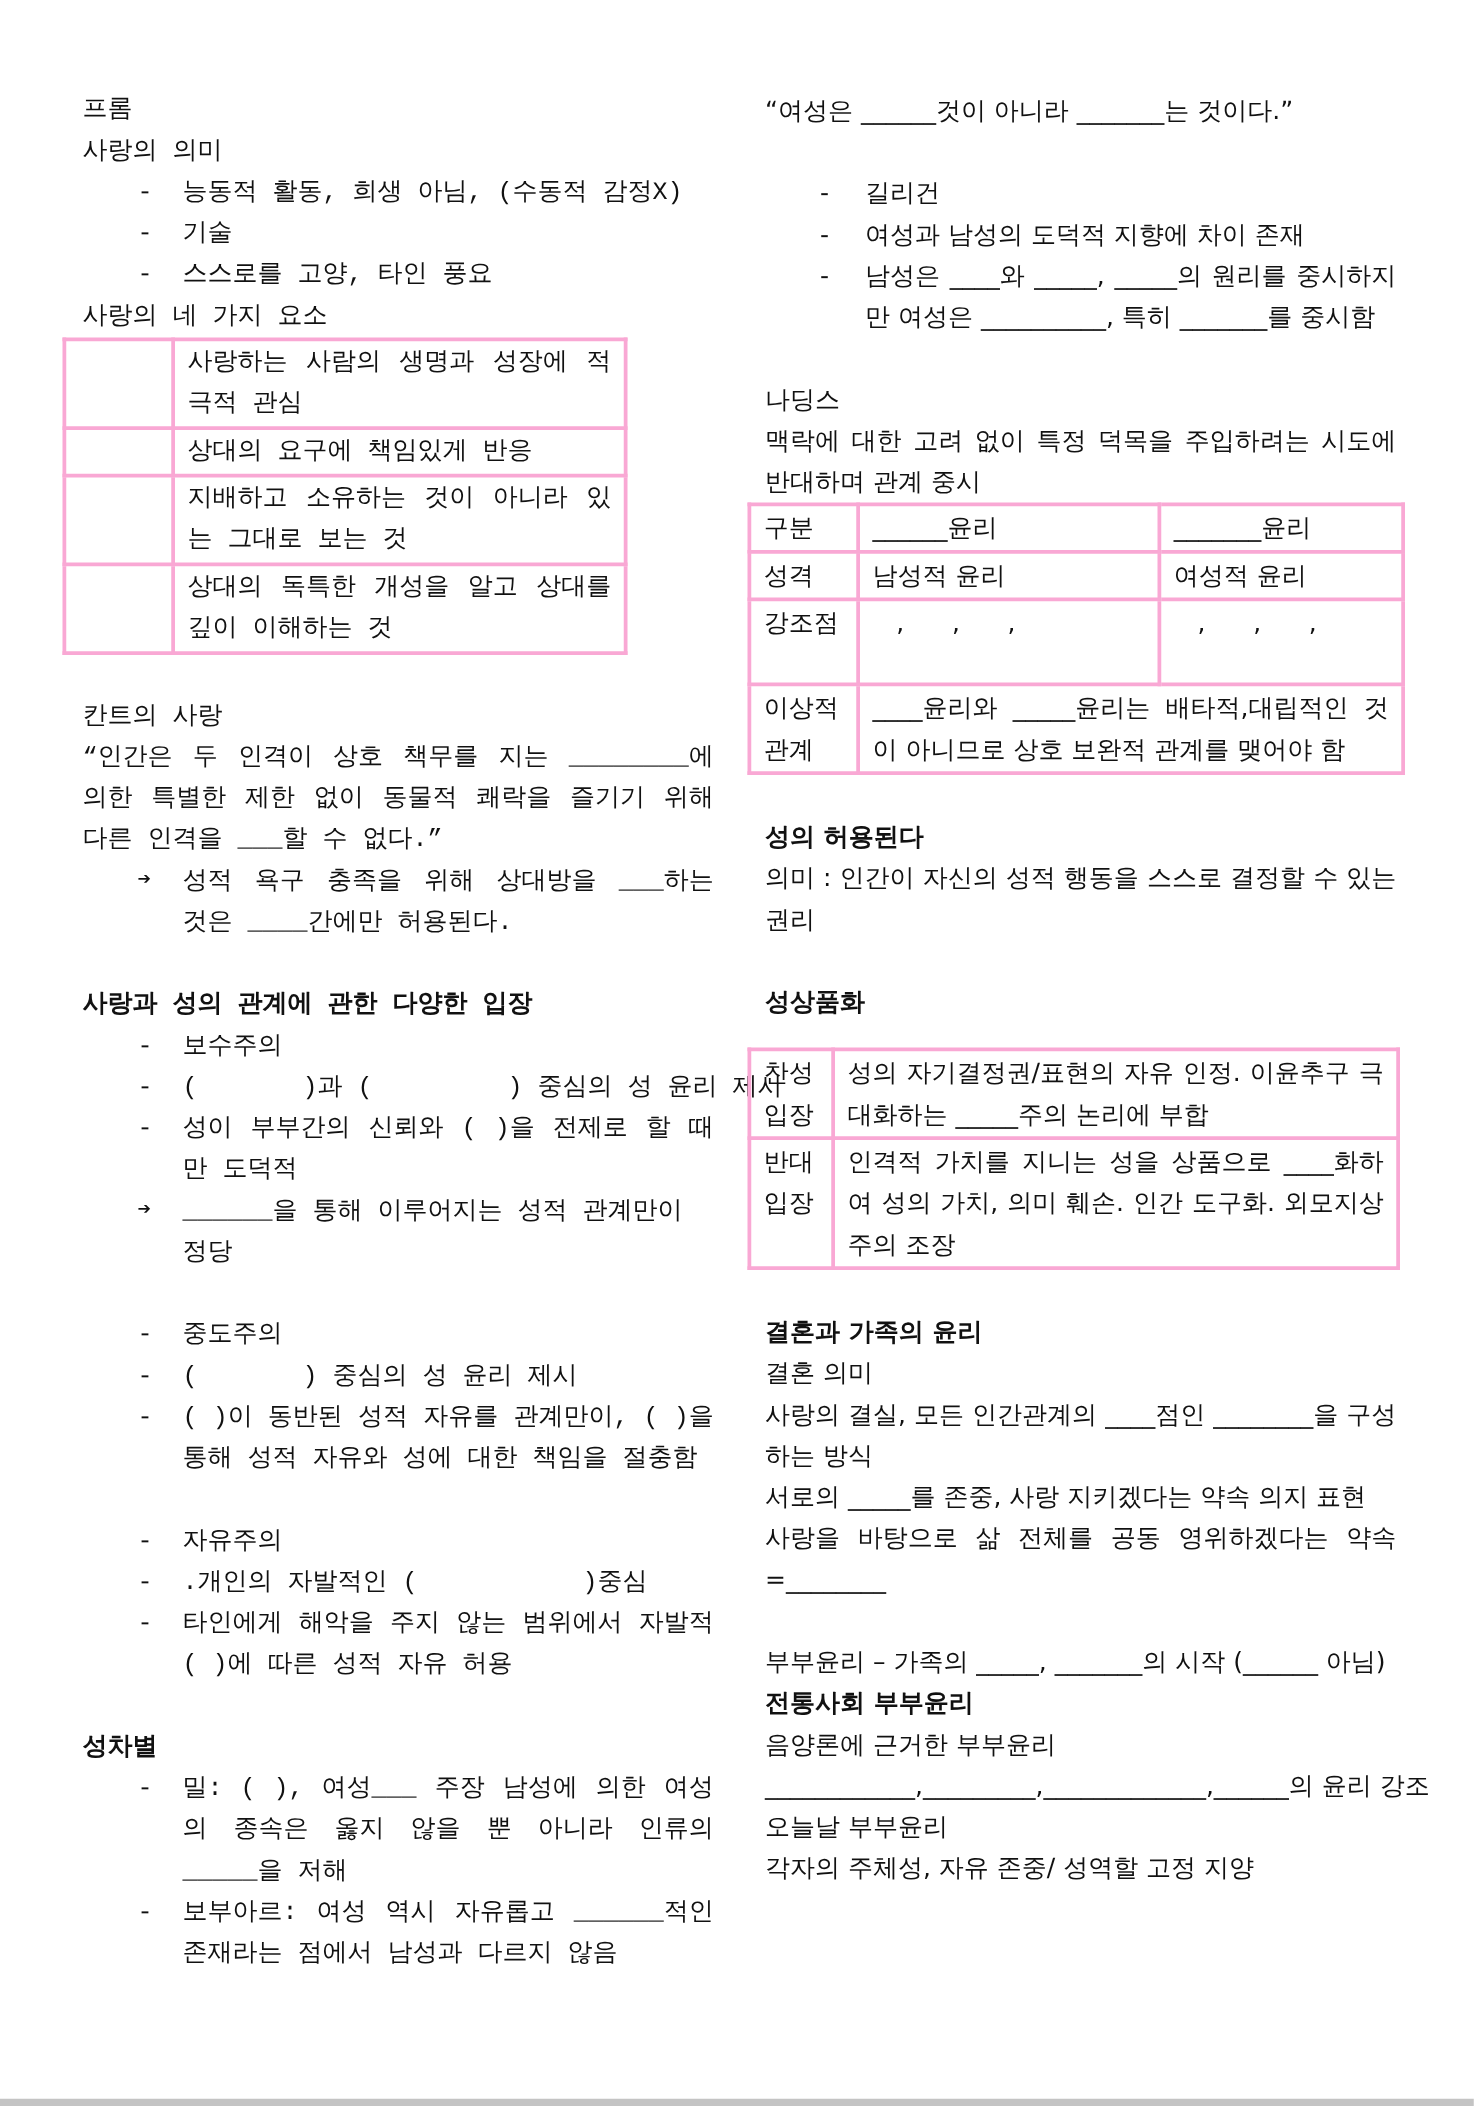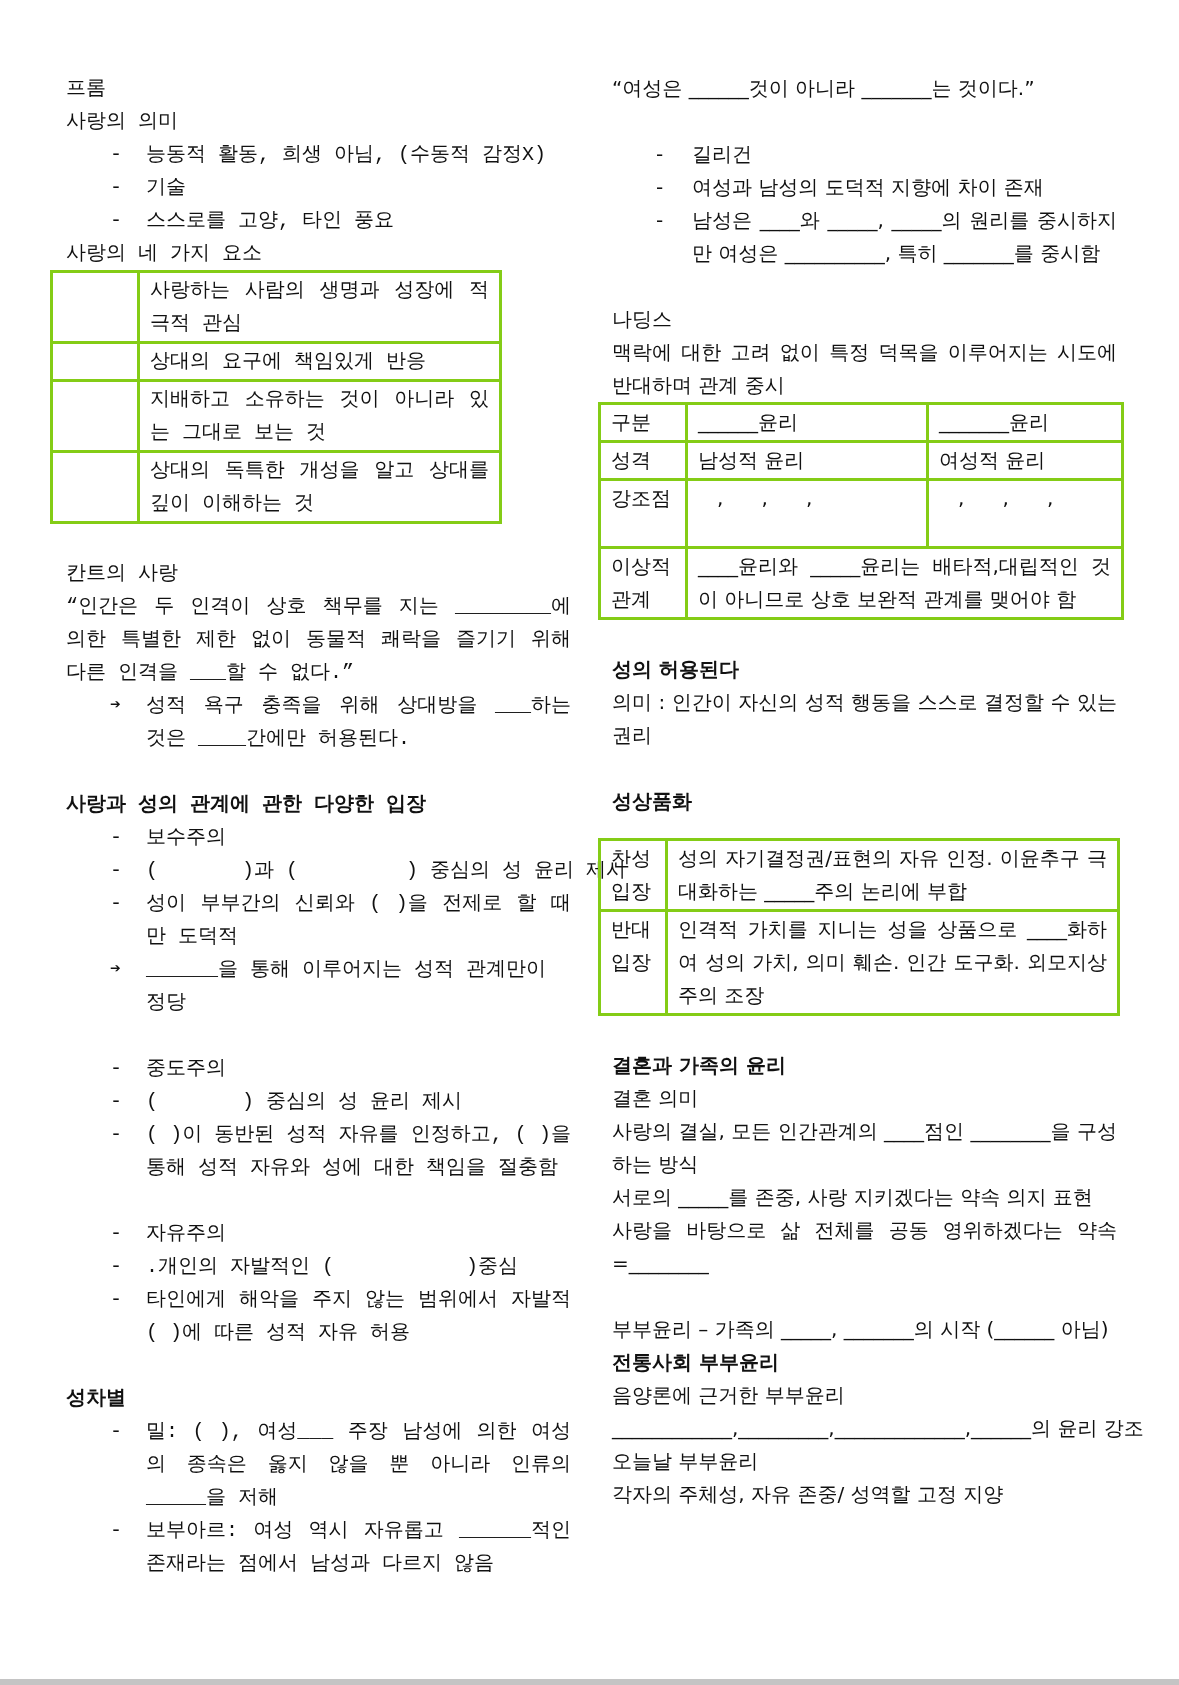--- a/index.html
+++ b/index.html
@@ -9,21 +9,21 @@
   .left { left:66px; width:505px;font-family:Liberation Mono, monospace; }
   .right { left:612px; width:505px; }
   .line { line-height:33px; white-space:nowrap; }
   .wrap { white-space:normal; line-height:33px; text-align:justify; }
   .bold { font-weight:bold; }
   .item { position:relative; padding-left:80px; line-height:33px; }
   .item .mk { position:absolute; left:44px; top:0; }
   .item .arrow { left:44px; font-size:18px; }
   .gap { height:33px; }
   table { border-collapse:collapse; }
-  td { border:3px solid #84cc16; vertical-align:top; padding:1px 10px; line-height:33px; font-size:20px; }
+  td { border:3px solid #f9a8d4; vertical-align:top; padding:1px 10px; line-height:33px; font-size:20px; }
   .t1 { margin-left:-16px; width:452px; }
   .t1 td.k { width:64px; }
   .t2 { margin-left:-14px; width:526px; }
   .t3 { margin-left:-14px; width:522px;margin-top:20px; }
   .bottom-bar { position:absolute; left:0; bottom:0; width:1179px; height:6px; background:#c4c4c4; }
 </style>
 </head>
 <body>
 
 <div class="col left">
@@ -61,42 +61,42 @@
 
   <div class="gap"></div>
   <div class="line bold">사랑과 성의 관계에 관한 다양한 입장</div>
   <div class="item"><span class="mk">-</span><span>보수주의</span></div>
   <div class="item"><span class="mk">-</span><span style="white-space:pre">(       )과 (         ) 중심의 성 윤리 제시</span></div>
   <div class="item wrap"><span class="mk">-</span><span>성이 부부간의 신뢰와 (          )을 전제로 할 때만 도덕적</span></div>
   <div class="item"><span class="mk arrow">➔</span><span>______을 통해 이루어지는 성적 관계만이 정당</span></div>
   <div class="gap"></div>
   <div class="item"><span class="mk">-</span><span>중도주의</span></div>
   <div class="item"><span class="mk">-</span><span style="white-space:pre">(       ) 중심의 성 윤리 제시</span></div>
-  <div class="item wrap"><span class="mk">-</span><span>(        )이 동반된 성적 자유를 인정하고, (         )을 통해 성적 자유와 성에 대한 책임을 절충함</span></div>
+  <div class="item wrap"><span class="mk">-</span><span>(        )이 동반된 성적 자유를 관계만이, (         )을 통해 성적 자유와 성에 대한 책임을 절충함</span></div>
   <div class="gap"></div>
   <div class="item"><span class="mk">-</span><span>자유주의</span></div>
   <div class="item"><span class="mk">-</span><span style="white-space:pre">.개인의 자발적인 (           )중심</span></div>
   <div class="item wrap"><span class="mk">-</span><span>타인에게 해악을 주지 않는 범위에서 자발적 (           )에 따른 성적 자유 허용</span></div>
 
   <div class="gap"></div>
   <div class="line bold">성차별</div>
   <div class="item wrap"><span class="mk">-</span><span>밀: (           ), 여성___ 주장 남성에 의한 여성의 종속은 옳지 않을 뿐 아니라 인류의 _____을 저해</span></div>
   <div class="item wrap"><span class="mk">-</span><span>보부아르: 여성 역시 자유롭고 ______적인 존재라는 점에서 남성과 다르지 않음</span></div>
 </div>
 
 <div class="col right">
   <div class="line">“여성은 ______것이 아니라 _______는 것이다.”</div>
   <div class="gap"></div>
   <div class="item"><span class="mk">-</span><span>길리건</span></div>
   <div class="item"><span class="mk">-</span><span>여성과 남성의 도덕적 지향에 차이 존재</span></div>
   <div class="item wrap"><span class="mk">-</span><span>남성은 ____와 _____, _____의 원리를 중시하지만 여성은 __________, 특히 _______를 중시함</span></div>
 
   <div class="gap"></div>
   <div class="line">나딩스</div>
-  <div class="wrap">맥락에 대한 고려 없이 특정 덕목을 이루어지는 시도에 반대하며 관계 중시</div>
+  <div class="wrap">맥락에 대한 고려 없이 특정 덕목을 주입하려는 시도에 반대하며 관계 중시</div>
   <table class="t2">
     <tbody>
         <tr>
       <td style="width:64px">구분</td>
       <td style="width:218px">______윤리</td>
       <td>_______윤리</td>
     </tr>
     <tr>
       <td>성격</td>
       <td>남성적 윤리</td>

